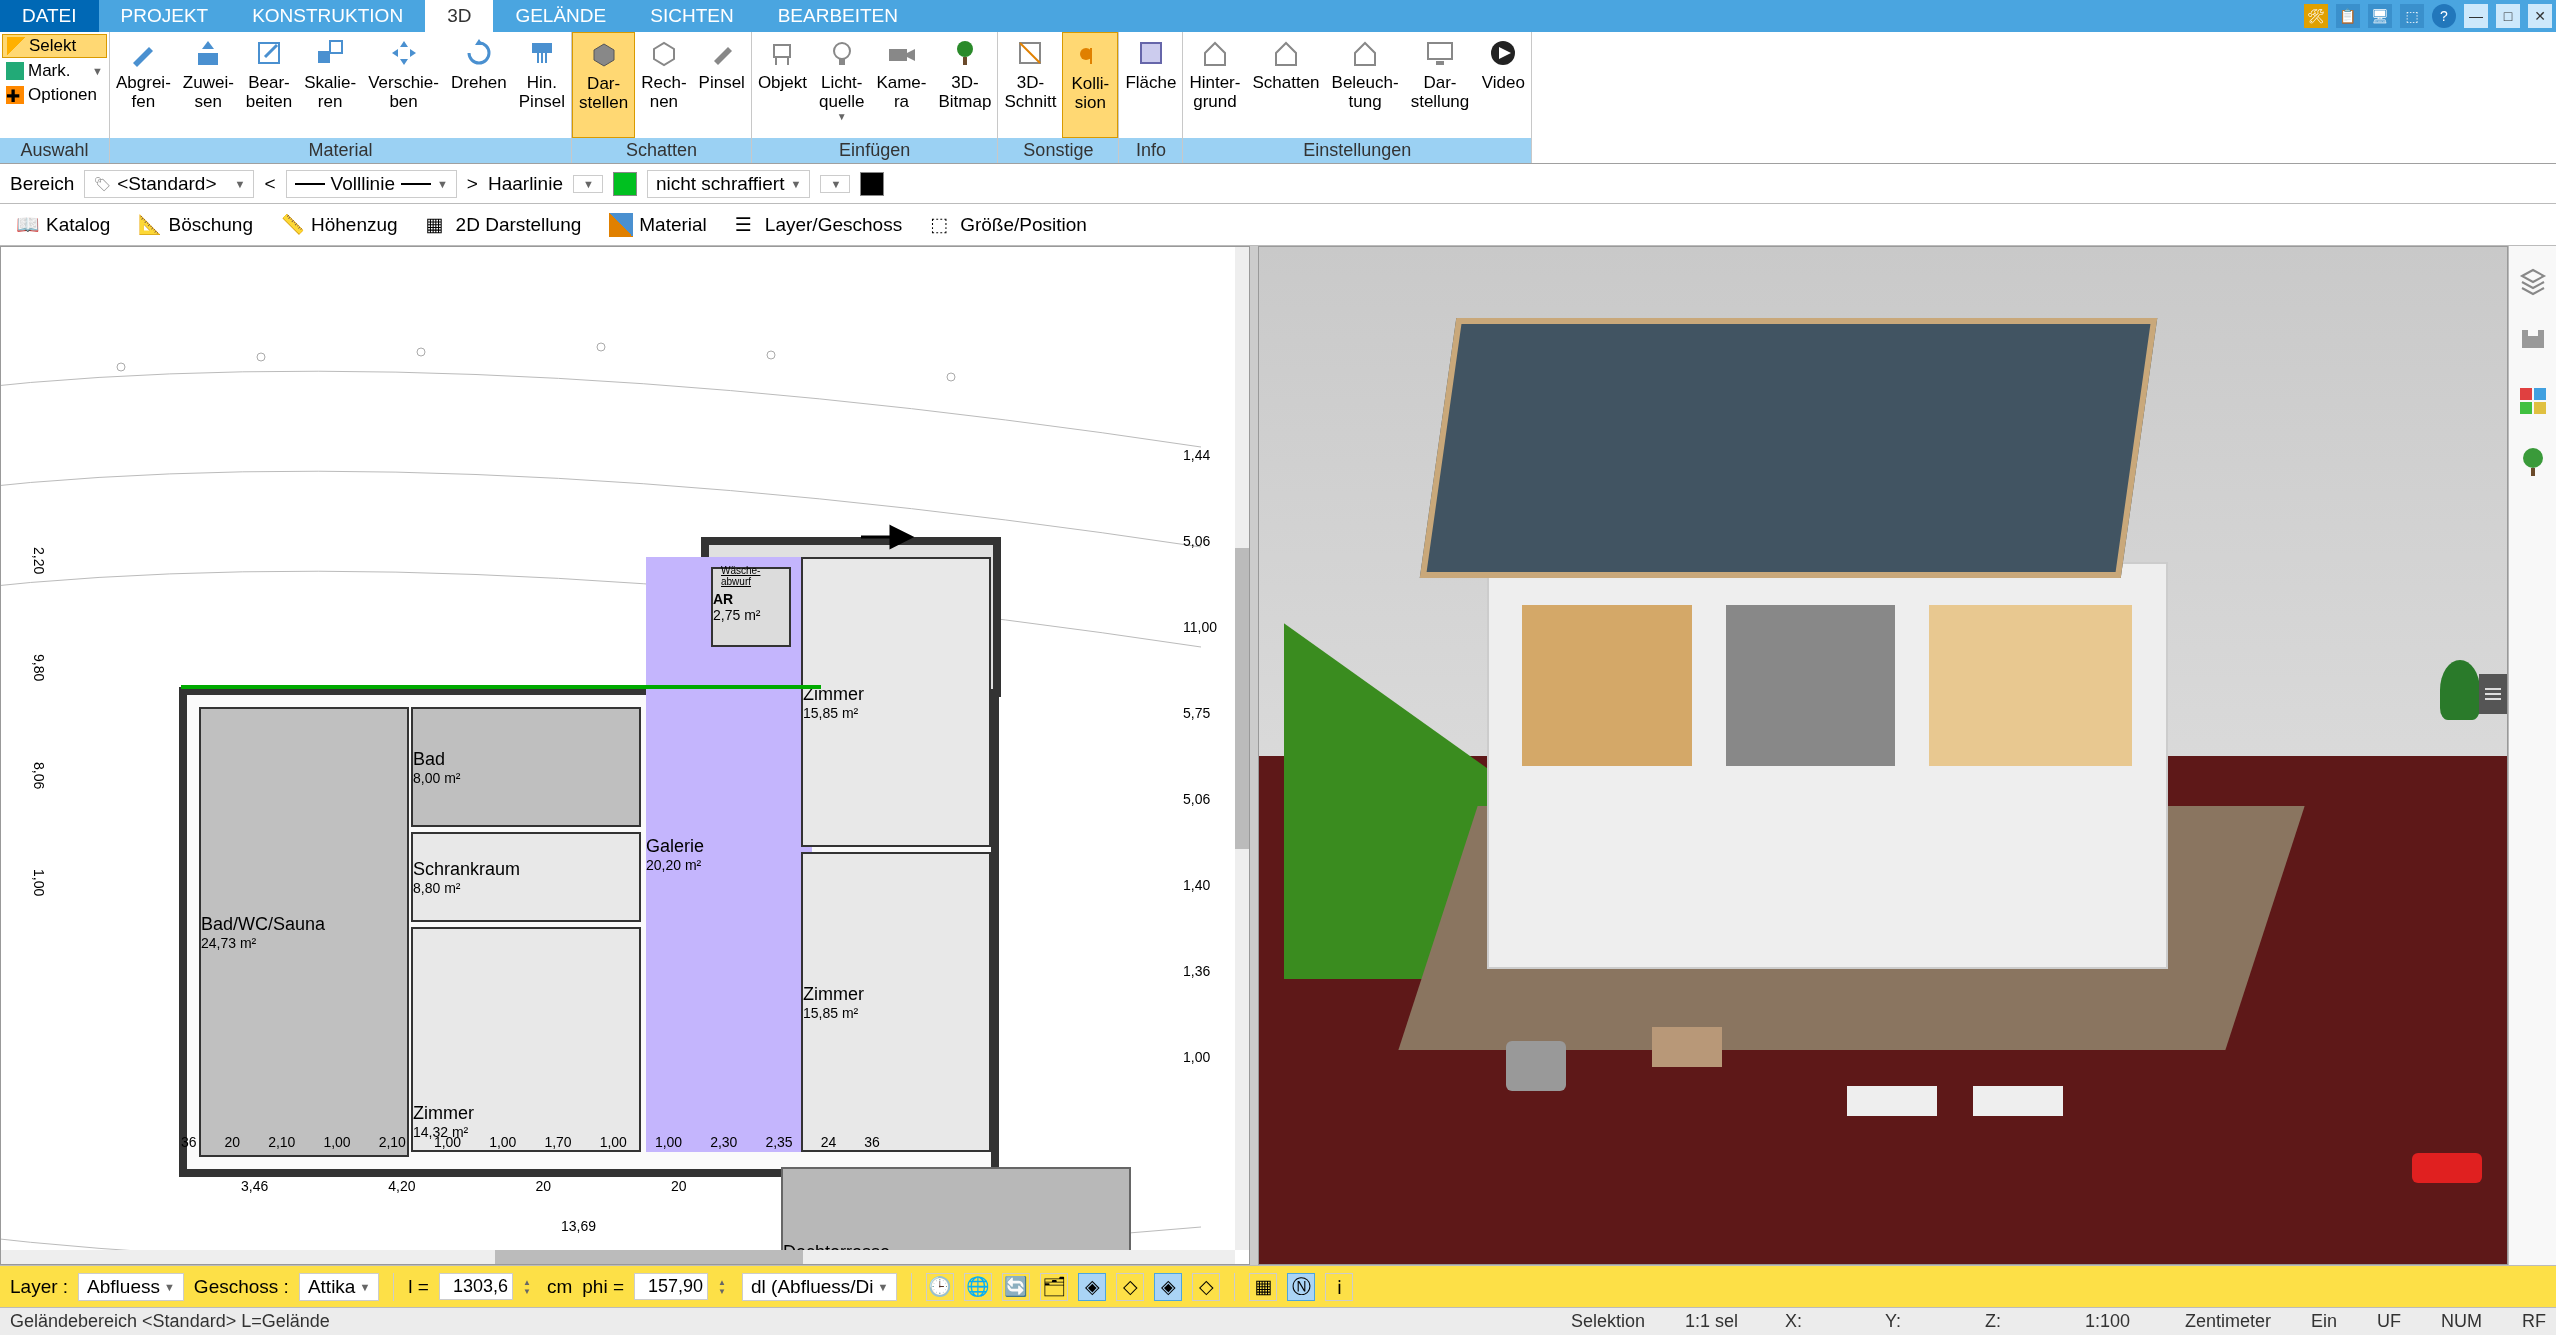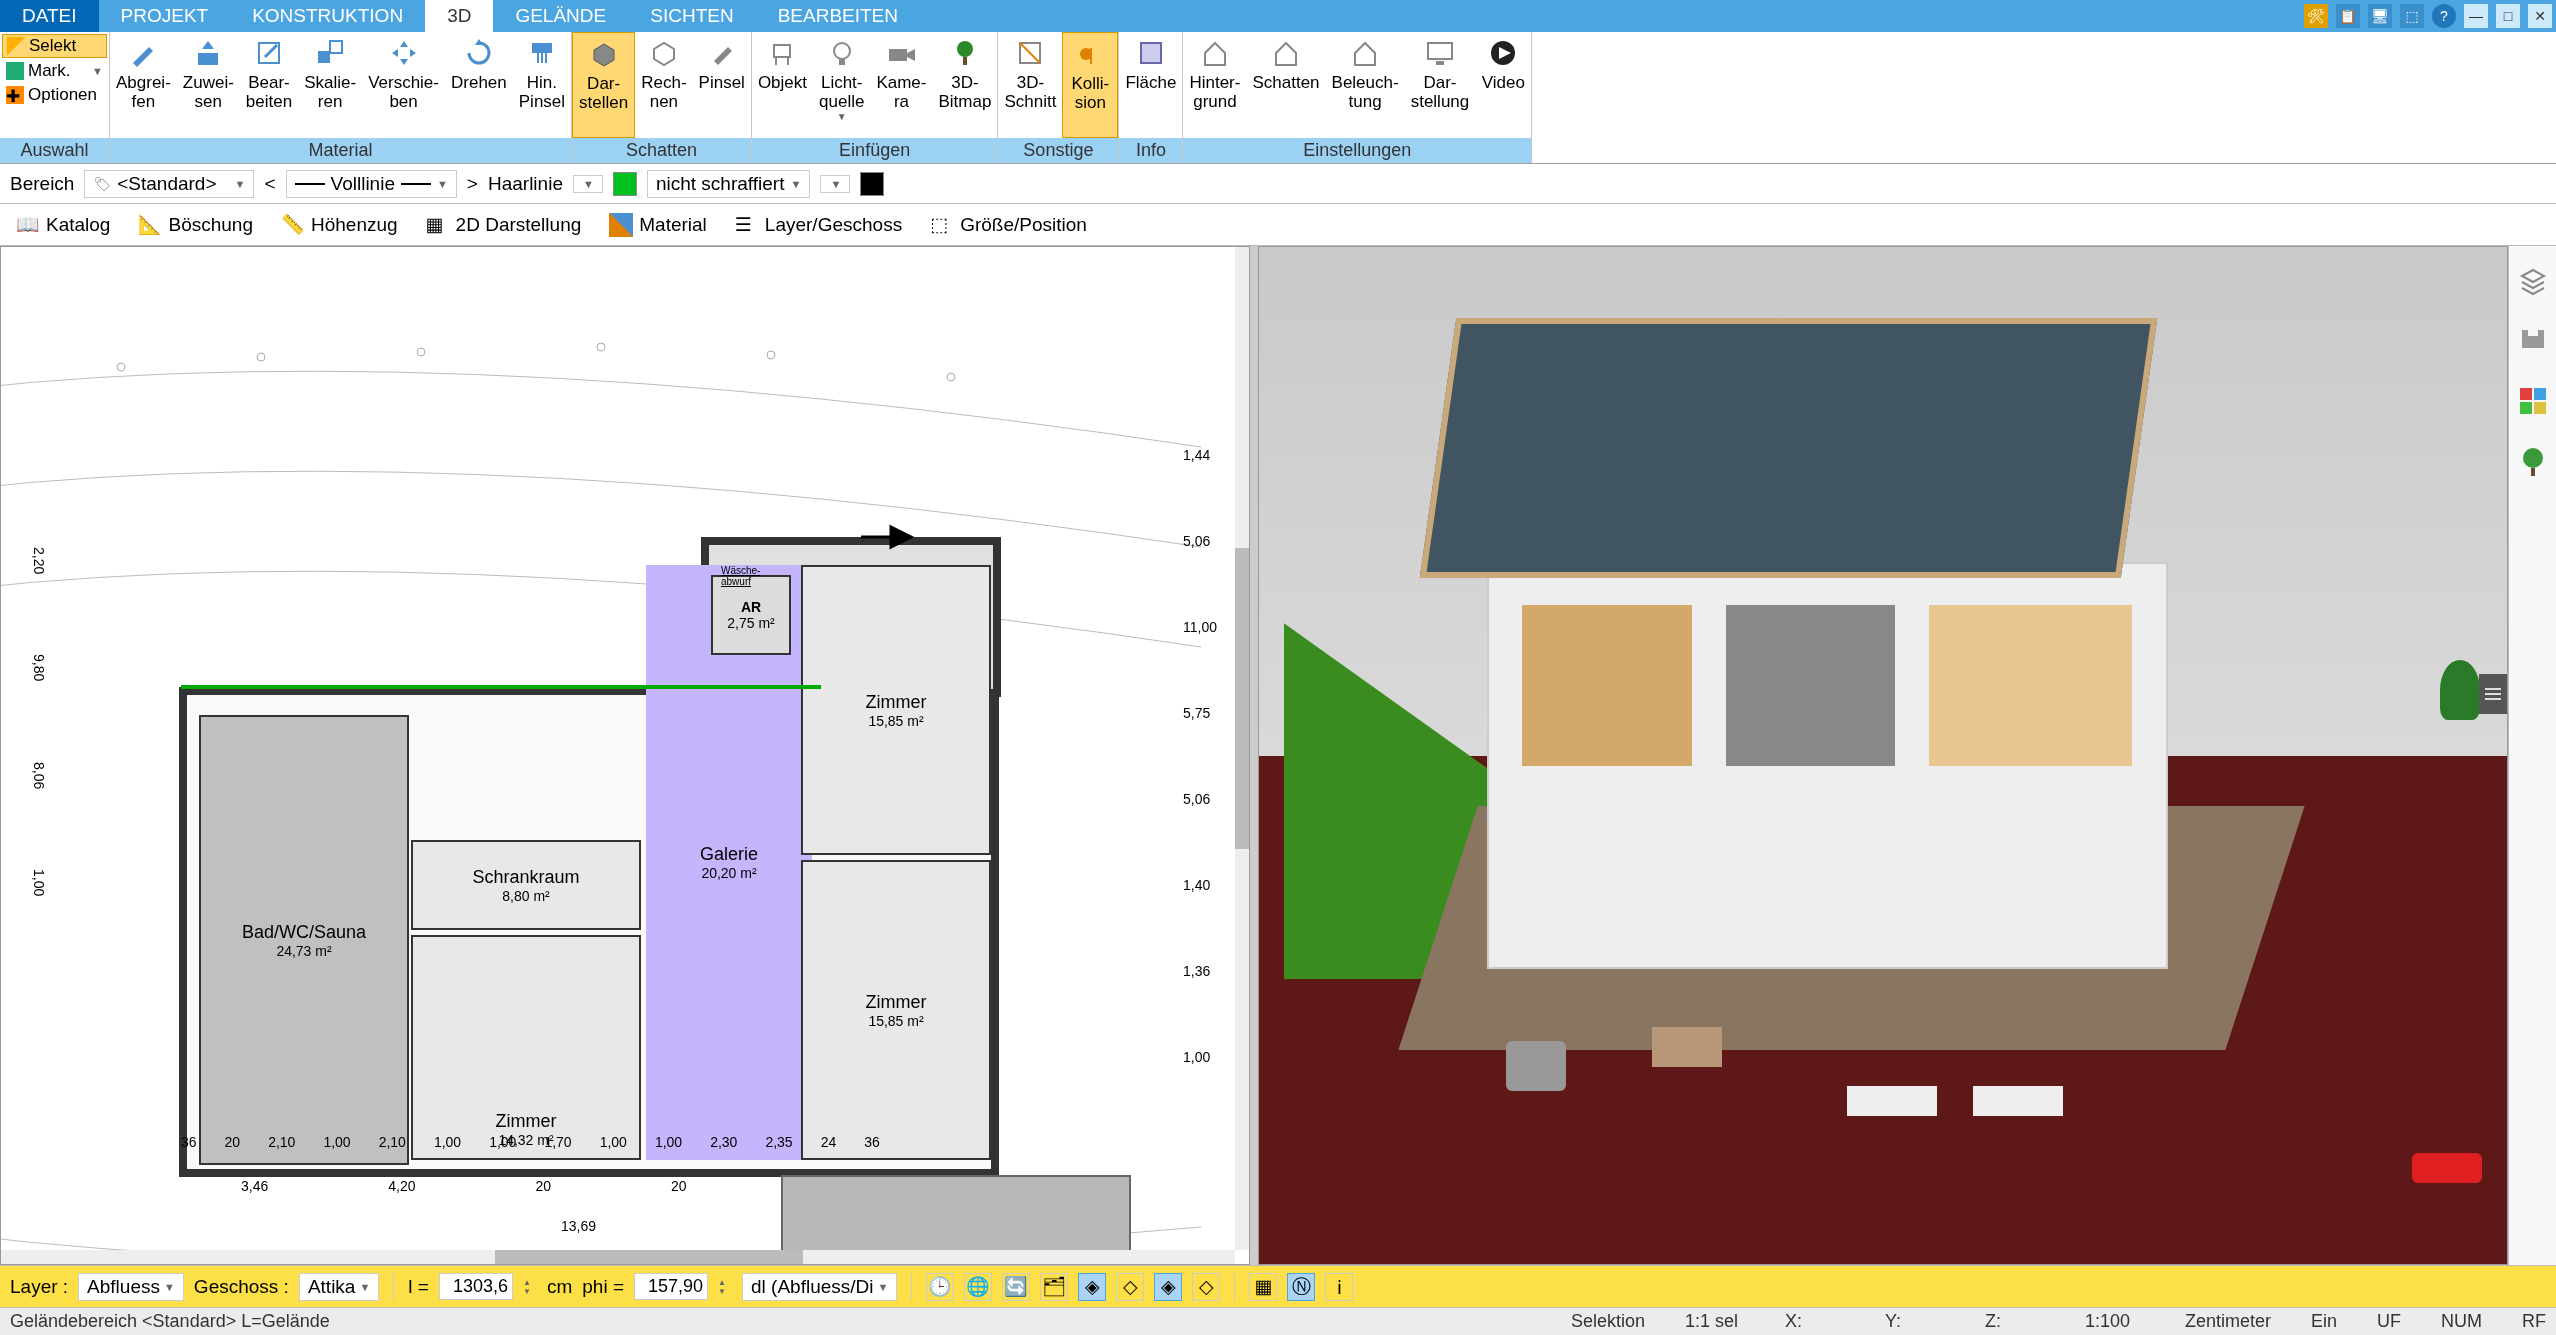--- a/index.html
+++ b/index.html
@@ -51,21 +51,21 @@
 
 .workspace { position: relative; height: calc(1335px - 32px - 132px - 40px - 42px - 42px - 28px); display: flex; background: #e8e8e8; }
 .pane { flex: 1; background: #fff; border: 1px solid #999; position: relative; overflow: hidden; }
 .pane.plan { background: #fff; }
 .pane.render { background: linear-gradient(180deg, #c9c9c9 0%, #e0e0e0 70%); }
 .splitter { width: 8px; background: #ccc; cursor: col-resize; }
 .sidepanel { width: 48px; background: #f8f8f8; border-left: 1px solid #bbb; display: flex; flex-direction: column; align-items: center; padding-top: 20px; gap: 30px; }
 .spicon { width: 30px; height: 30px; cursor: pointer; }
 
 
-.plan .room { position: absolute; border: 2px solid #333; background: rgba(200,200,200,0.3); font-size: 18px; display: flex; flex-direction: column; align-items: center; justify-content: center; margin-top: 8px; }
+.plan .room { position: absolute; border: 2px solid #333; background: rgba(200,200,200,0.3); font-size: 18px; display: flex; flex-direction: column; align-items: flex-start; justify-content: center; }
 .plan .room .rname { font-weight: 400; }
 .plan .room .rarea { font-size: 14px; }
 
 
 .render .ground { position: absolute; bottom: 0; width: 100%; height: 50%; background: #5e1818; }
 .render .ground.green { background: #3a8c1f; width: 20%; height: 35%; left: 2%; bottom: 28%; clip-path: polygon(0 0, 100% 50%, 80% 100%, 0 100%); }
 .render .house { position: absolute; top: 7%; left: 12%; width: 78%; height: 80%; }
 .render .roof { position: absolute; top: 0; left: 3%; width: 72%; height: 32%; background: #415462; transform: skewX(-8deg); border: 6px solid #c9a87a; }
 .render .wall { position: absolute; top: 30%; left: 8%; width: 70%; height: 50%; background: #eee; border: 2px solid #ccc; }
 .render .deck { position: absolute; top: 60%; left: 3%; width: 85%; height: 30%; background: #8a7560; transform: skewX(-18deg); }
@@ -463,20 +463,24 @@
           <circle cx="950" cy="130" r="4"></circle>
         </g>
     </svg>
 
     <div style="position:absolute;left:178px;top:440px;width:820px;height:490px;border:8px solid #333;background:#fafafa;"></div>
     <div style="position:absolute;left:700px;top:290px;width:300px;height:160px;border:8px solid #333;background:#e0e0e0;"></div>
 
     <div class="room" style="left:198px;top:460px;width:210px;height:450px;background:#c0c0c0;">
         <span class="rname">Bad/WC/Sauna</span>
         <span class="rarea">24,73 m²</span>
+      </div>
+    <div class="room" style="left:410px;top:460px;width:230px;height:120px;background:#bfbfbf;">
+        <span class="rname">Bad</span>
+        <span class="rarea">8,00 m²</span>
       </div>
     <div class="room" style="left:410px;top:585px;width:230px;height:90px;background:#e8e8e8;">
         <span class="rname">Schrankraum</span>
         <span class="rarea">8,80 m²</span>
       </div>
     <div class="room" style="left:410px;top:680px;width:230px;height:225px;background:#e8e8e8;justify-content:flex-end;padding-bottom:10px;">
         <span class="rname">Zimmer</span>
         <span class="rarea">14,32 m²</span>
       </div>
     <div class="room" style="left:645px;top:310px;width:166px;height:595px;background:#c4b5fd;border:none;">

